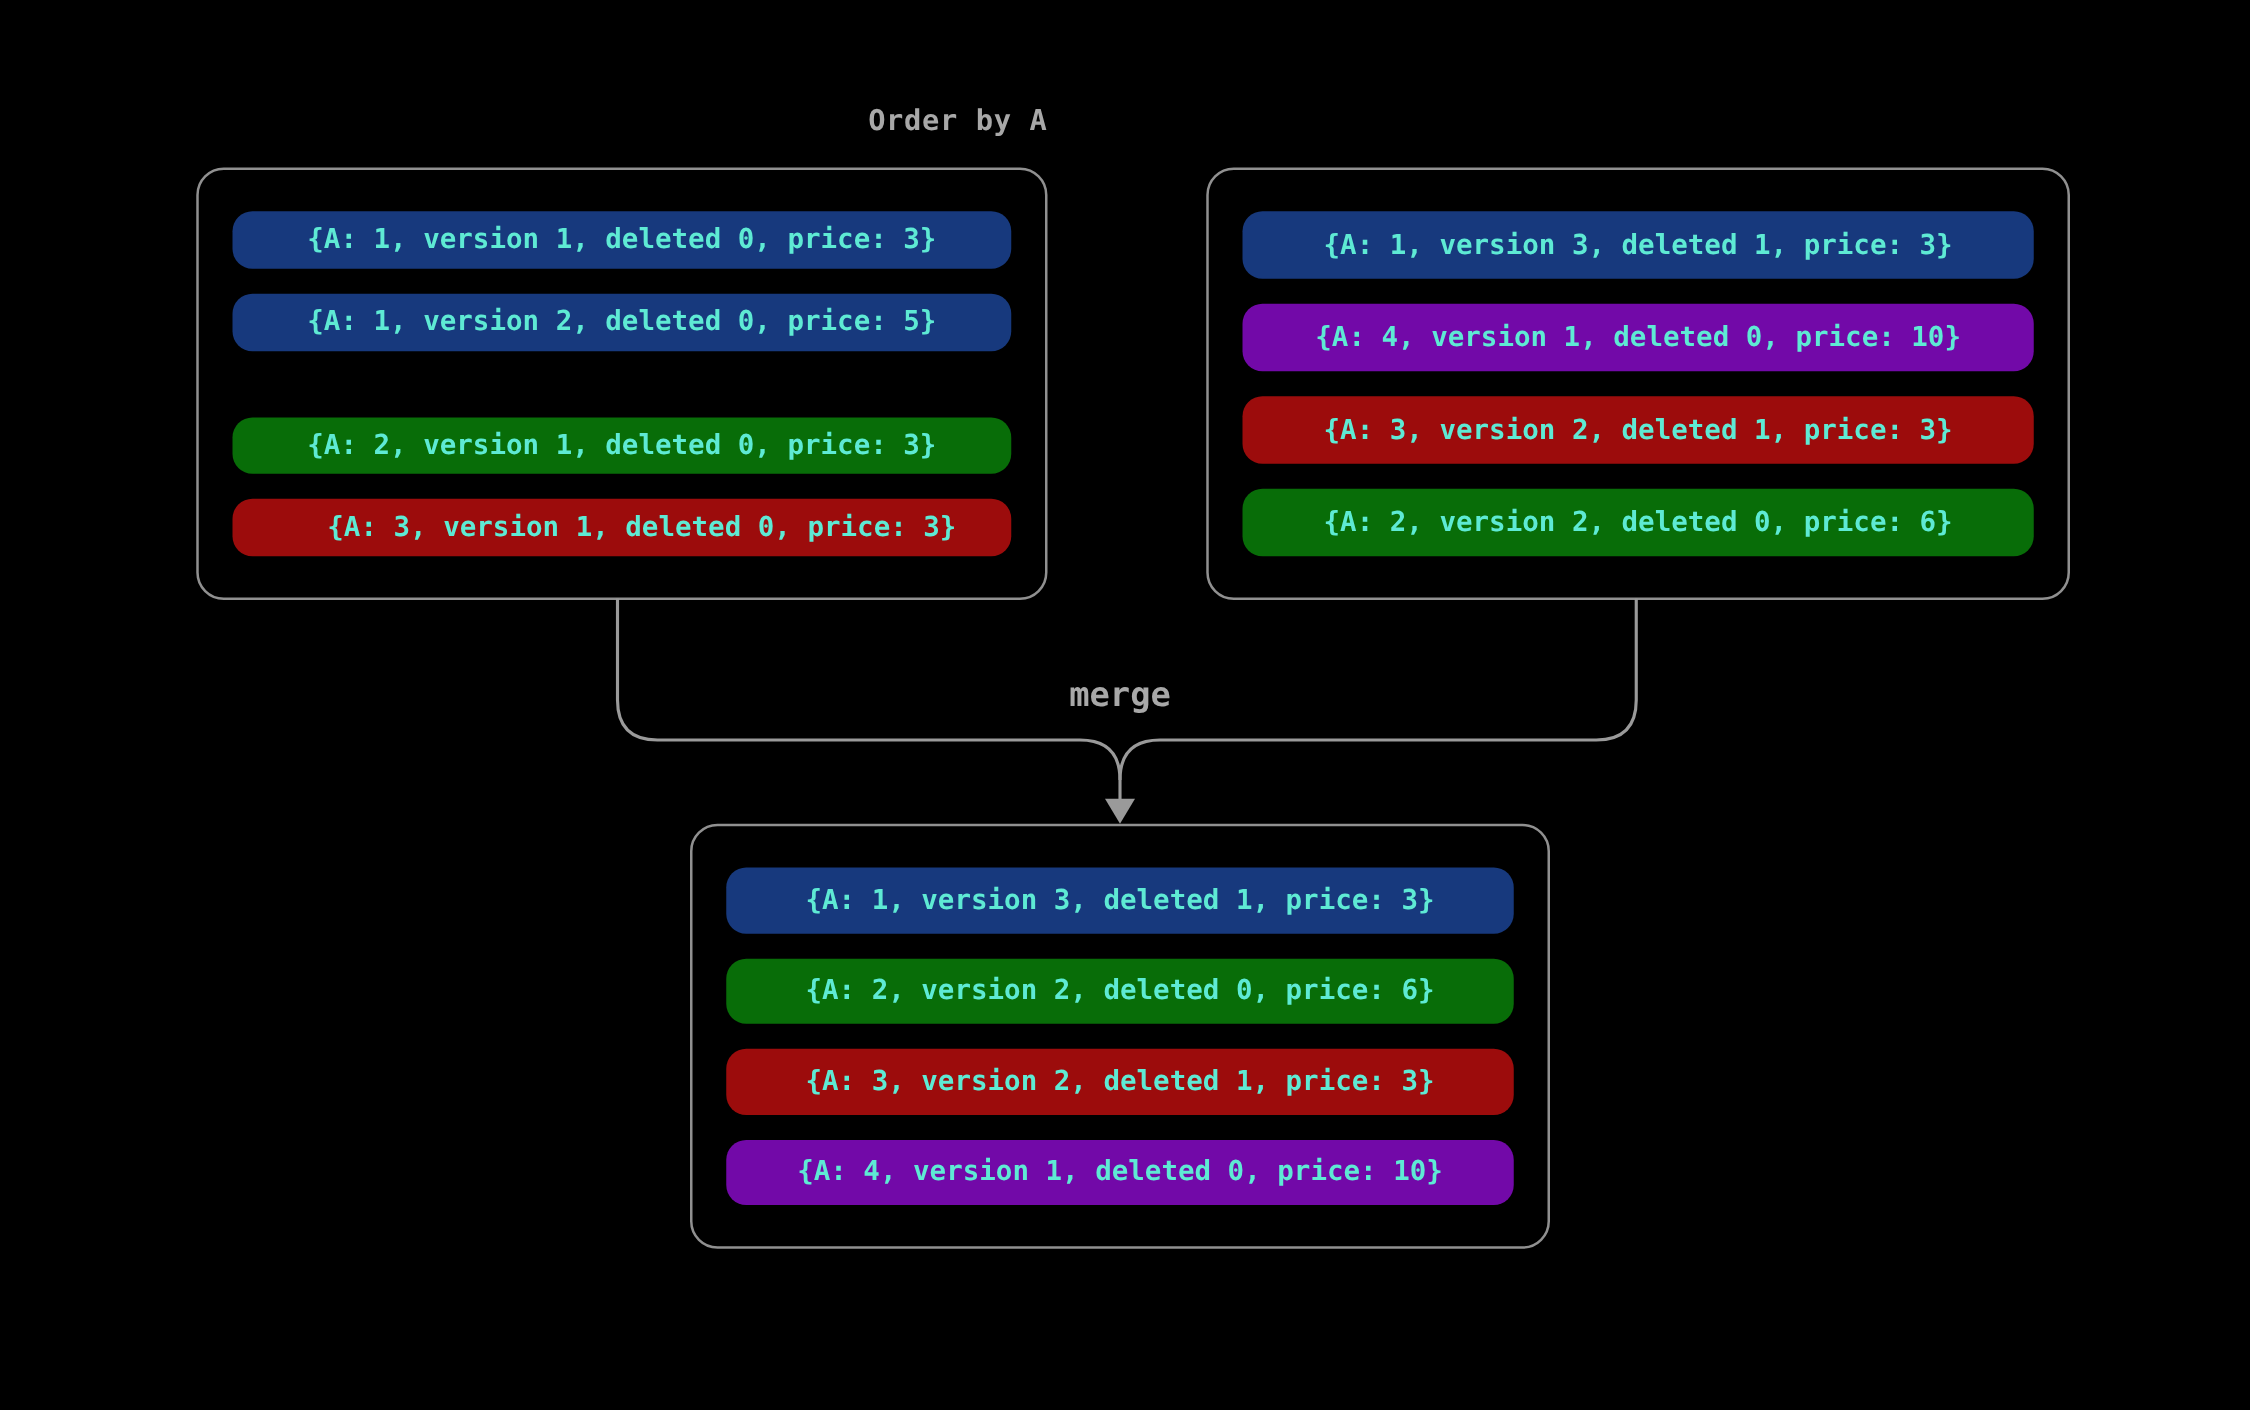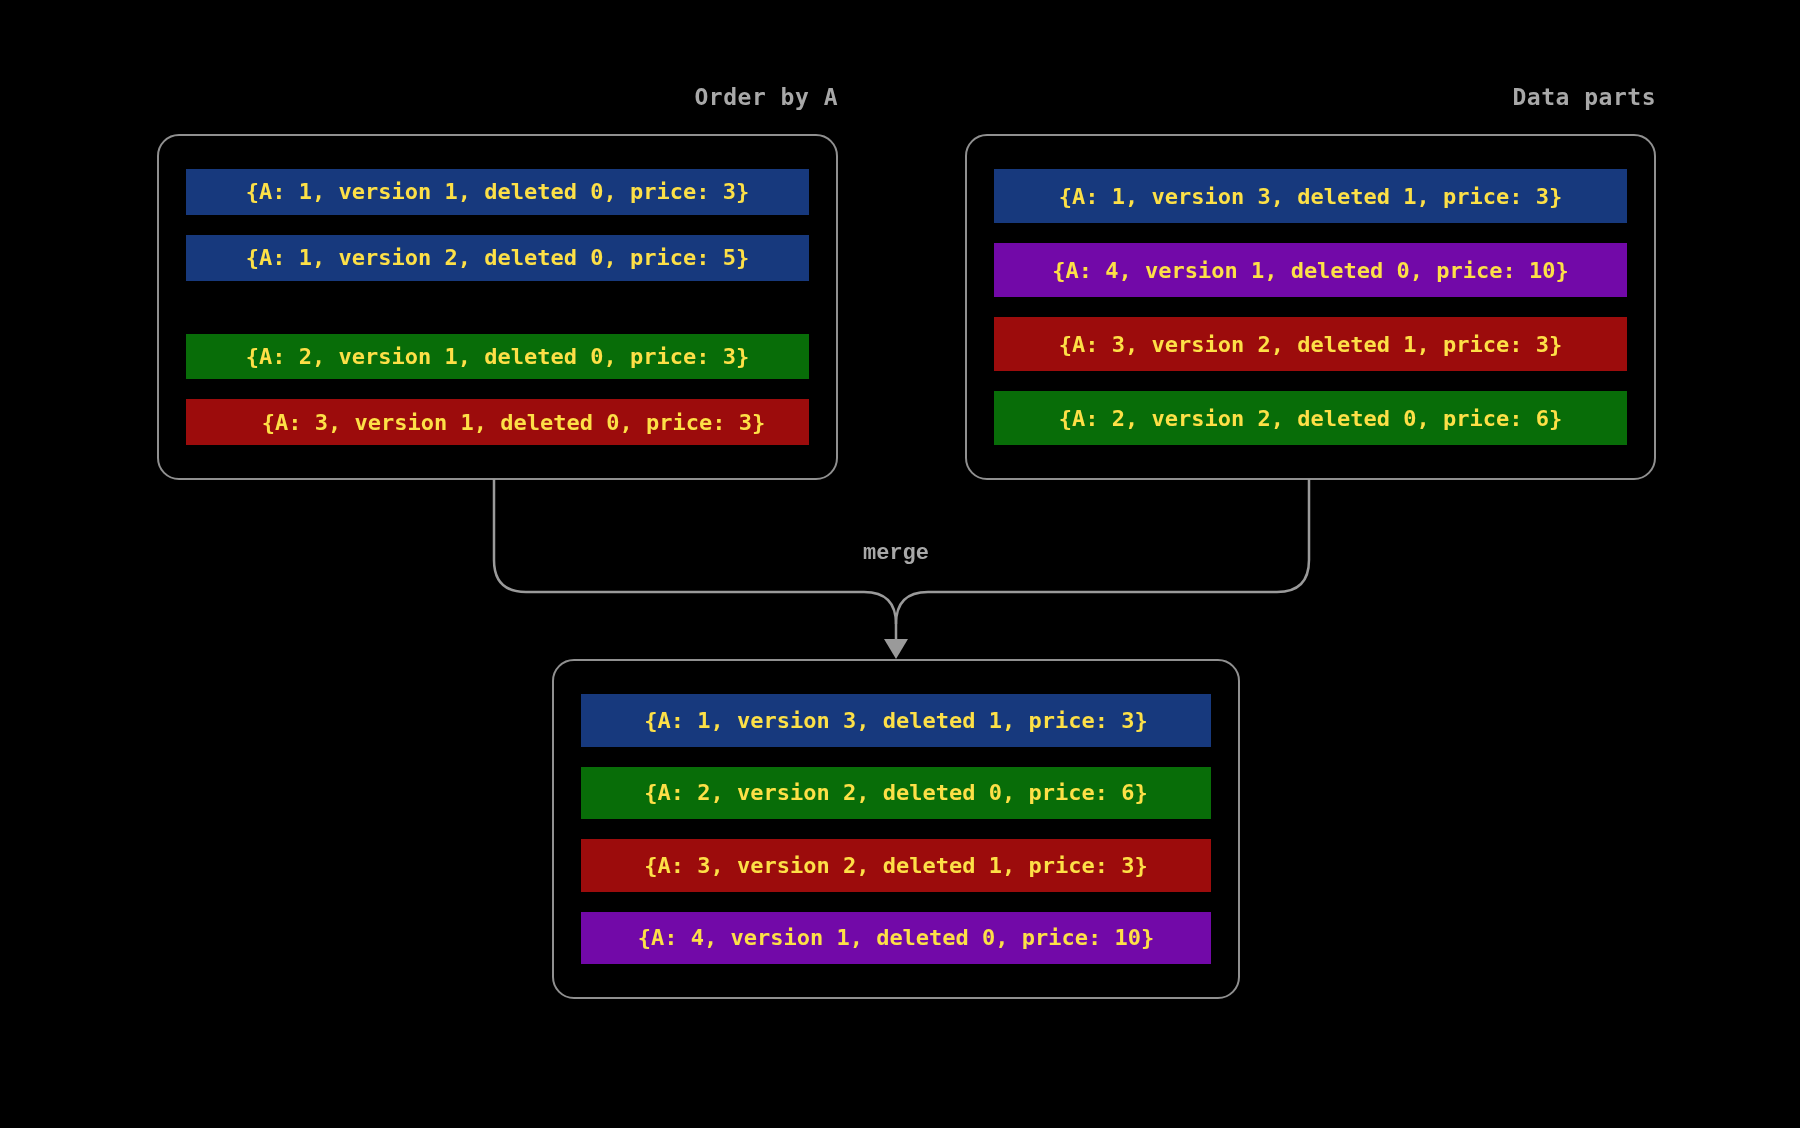--- a/index.html
+++ b/index.html
@@ -29,58 +29,56 @@
     border: 2px solid #909090;
     border-radius: 22px;
     display: flex;
     flex-direction: column;
     gap: 20px;
     padding: 33px 27px;
     background: transparent;
   }
   .row {
     flex: 1;
-    border-radius: 0;
+    border-radius: 16px;
     display: flex;
     align-items: center;
     justify-content: center;
-    color: #fde047;
+    color: #5eead4;
     font-size: 22px;
     font-weight: bold;
     white-space: pre;
   }
   .connector-svg {
     position: absolute;
     left: 0;
     top: 0;
     pointer-events: none;
   }
   .merge-label {
     position: absolute;
     transform: translateX(-50%);
-    font-size: 22px;
+    font-size: 27px;
     font-weight: bold;
     color: #a8a8a8;
-    font-family: Liberation Mono, monospace;
   }
   #box-left   { left: 157px; top: 134px; width: 681px; height: 346px; }
   #box-right  { left: 965px; top: 134px; width: 691px; height: 346px; }
   #box-bottom { left: 552px; top: 659px; width: 688px; height: 340px; }
   #title-left  { left: 157px; top: 84px;  width: 681px; }
   #title-right { left: 965px; top: 84px;  width: 691px; }
   #merge-label { left: 896px; top: 541px; }
 </style>
 </head>
 <body>
 
 <div class="canvas">
 
   <div id="title-left" class="panel-title">Order by A</div>
 
-  <div id="title-right" class="panel-title">Data parts</div>
 
   <div id="box-left" class="box" style="border-color: rgb(144, 144, 144);">
     <div class="row" style="background: rgb(23, 57, 125);">{A: 1, version 1, deleted 0, price: 3}</div>
     <div class="row" style="background: rgb(23, 57, 125);">{A: 1, version 2, deleted 0, price: 5}</div>
     <div class="row" style="background: rgb(8, 109, 8); margin-top: 33px;">{A: 2, version 1, deleted 0, price: 3}</div>
     <div class="row" style="background: rgb(156, 12, 12); padding-left: 32px;">{A: 3, version 1, deleted 0, price: 3}</div>
   </div>
 
   <div id="box-right" class="box" style="border-color: rgb(144, 144, 144);">
     <div class="row" style="background: rgb(23, 57, 125);">{A: 1, version 3, deleted 1, price: 3}</div>

